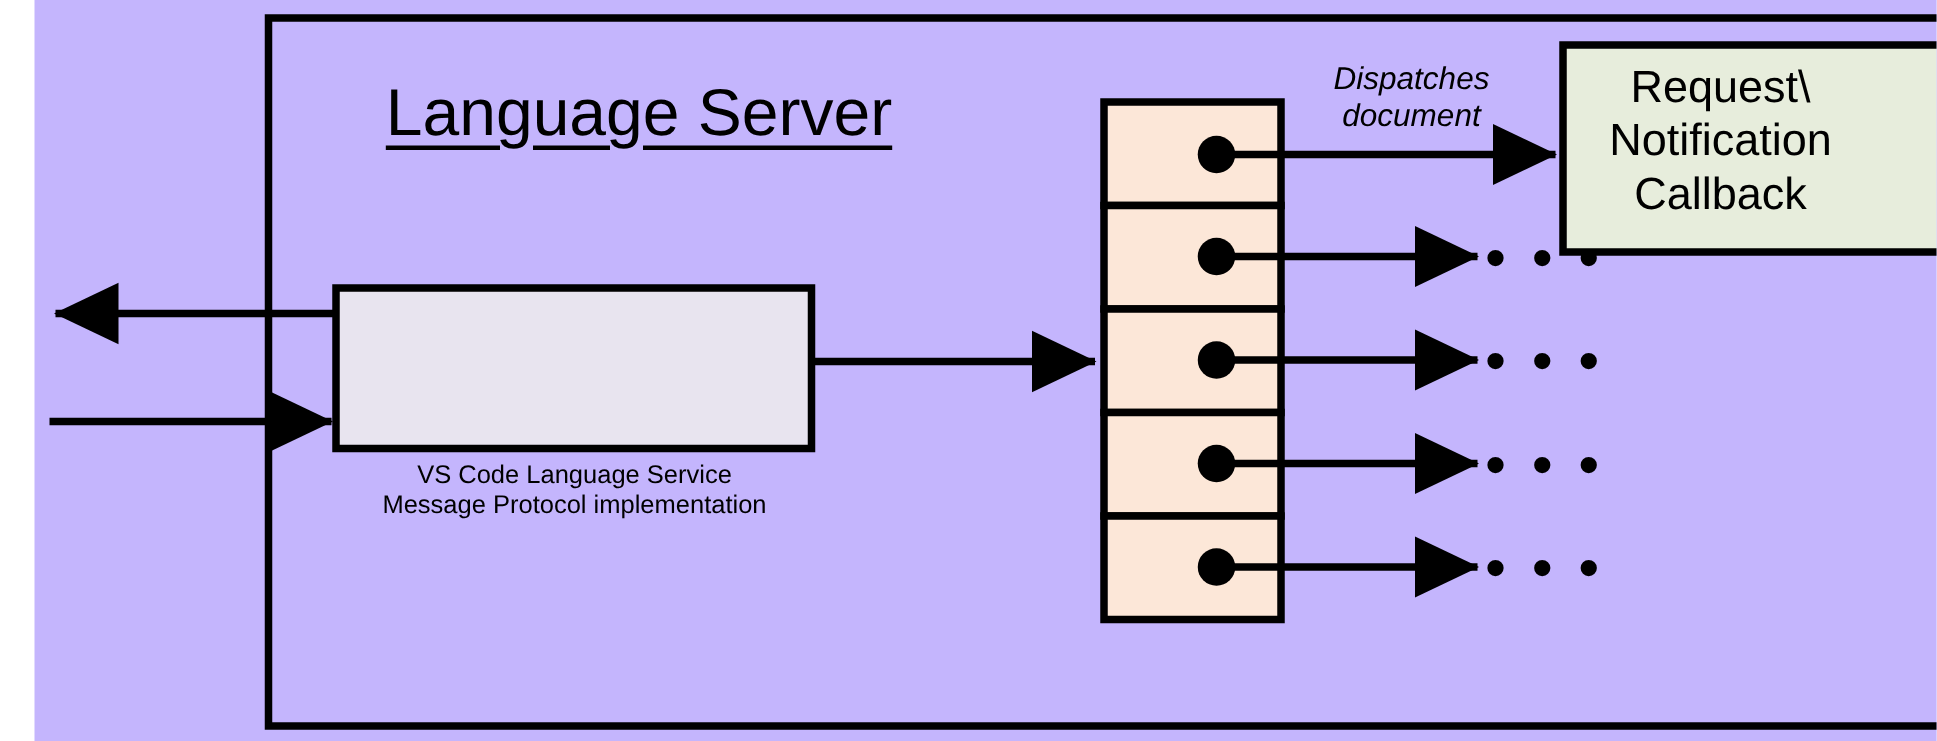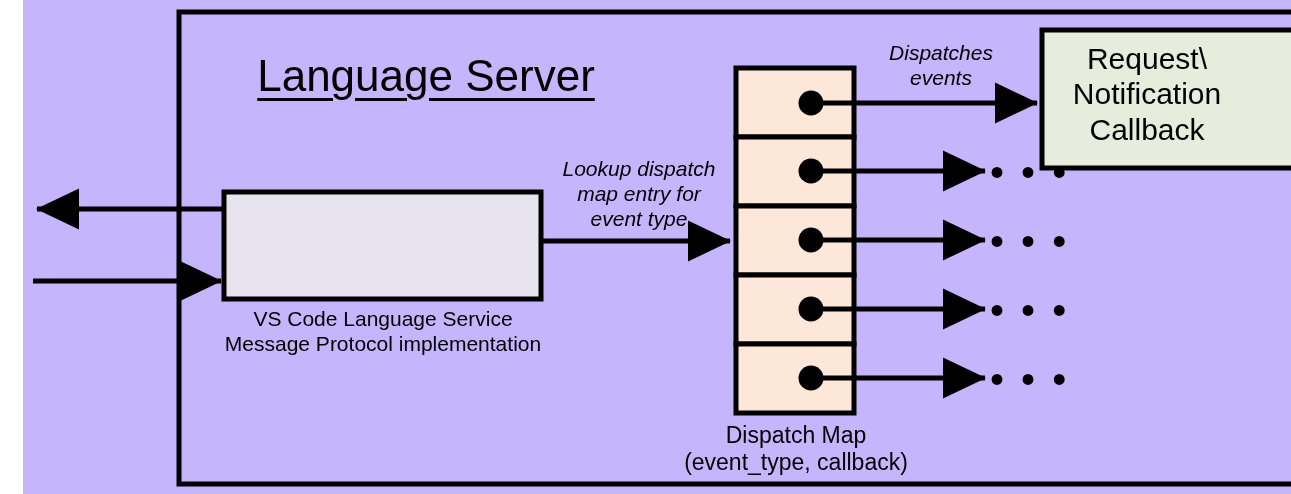--- a/index.html
+++ b/index.html
@@ -95,36 +95,31 @@
     <line x1="788" y1="309" x2="962" y2="309" stroke="#000000" stroke-width="5" marker-end="url(#ah)"></line>
     <line x1="788" y1="378" x2="962" y2="378" stroke="#000000" stroke-width="5" marker-end="url(#ah)"></line>
 
     <rect x="1019" y="30" width="252" height="138" fill="#E7EDDC" stroke="#000000" stroke-width="5"></rect>
   </svg>
 
   <div class="txt underline-title" style="left:233px; top:50px; width:340px; font-size:44px;">Language Server</div>
 
 
 
-  <div class="txt" style="left:190px; top:307px; width:340px; font-size:21px;">VS Code Language Service
+  <div class="txt" style="left:190px; top:307px; width:340px; font-size:17px;">VS Code Language Service
 Message Protocol implementation</div>
 
-  <div class="txt italic" style="left:524px; top:157px; width:184px; font-size:21px;">Lookup dispatch
-map entry for
-event type</div>
 
   <div class="txt italic" style="left:838px; top:41px; width:160px; font-size:21px;">Dispatches
-events</div>
+document</div>
 
   <div class="txt" style="left:1023px; top:41px; width:202px; font-size:30px;">Request\
 Notification
 Callback</div>
 
 
-  <div class="txt" style="left:652px; top:422px; width:242px; font-size:23px;">Dispatch Map
-(event_type, callback)</div>
 
   <div class="ellipsis" style="left:967px; top:152px;">• • •</div>
   <div class="ellipsis" style="left:967px; top:221px;">• • •</div>
   <div class="ellipsis" style="left:967px; top:290px;">• • •</div>
   <div class="ellipsis" style="left:967px; top:359px;">• • •</div>
 
 </div>
 
 </body></html>

